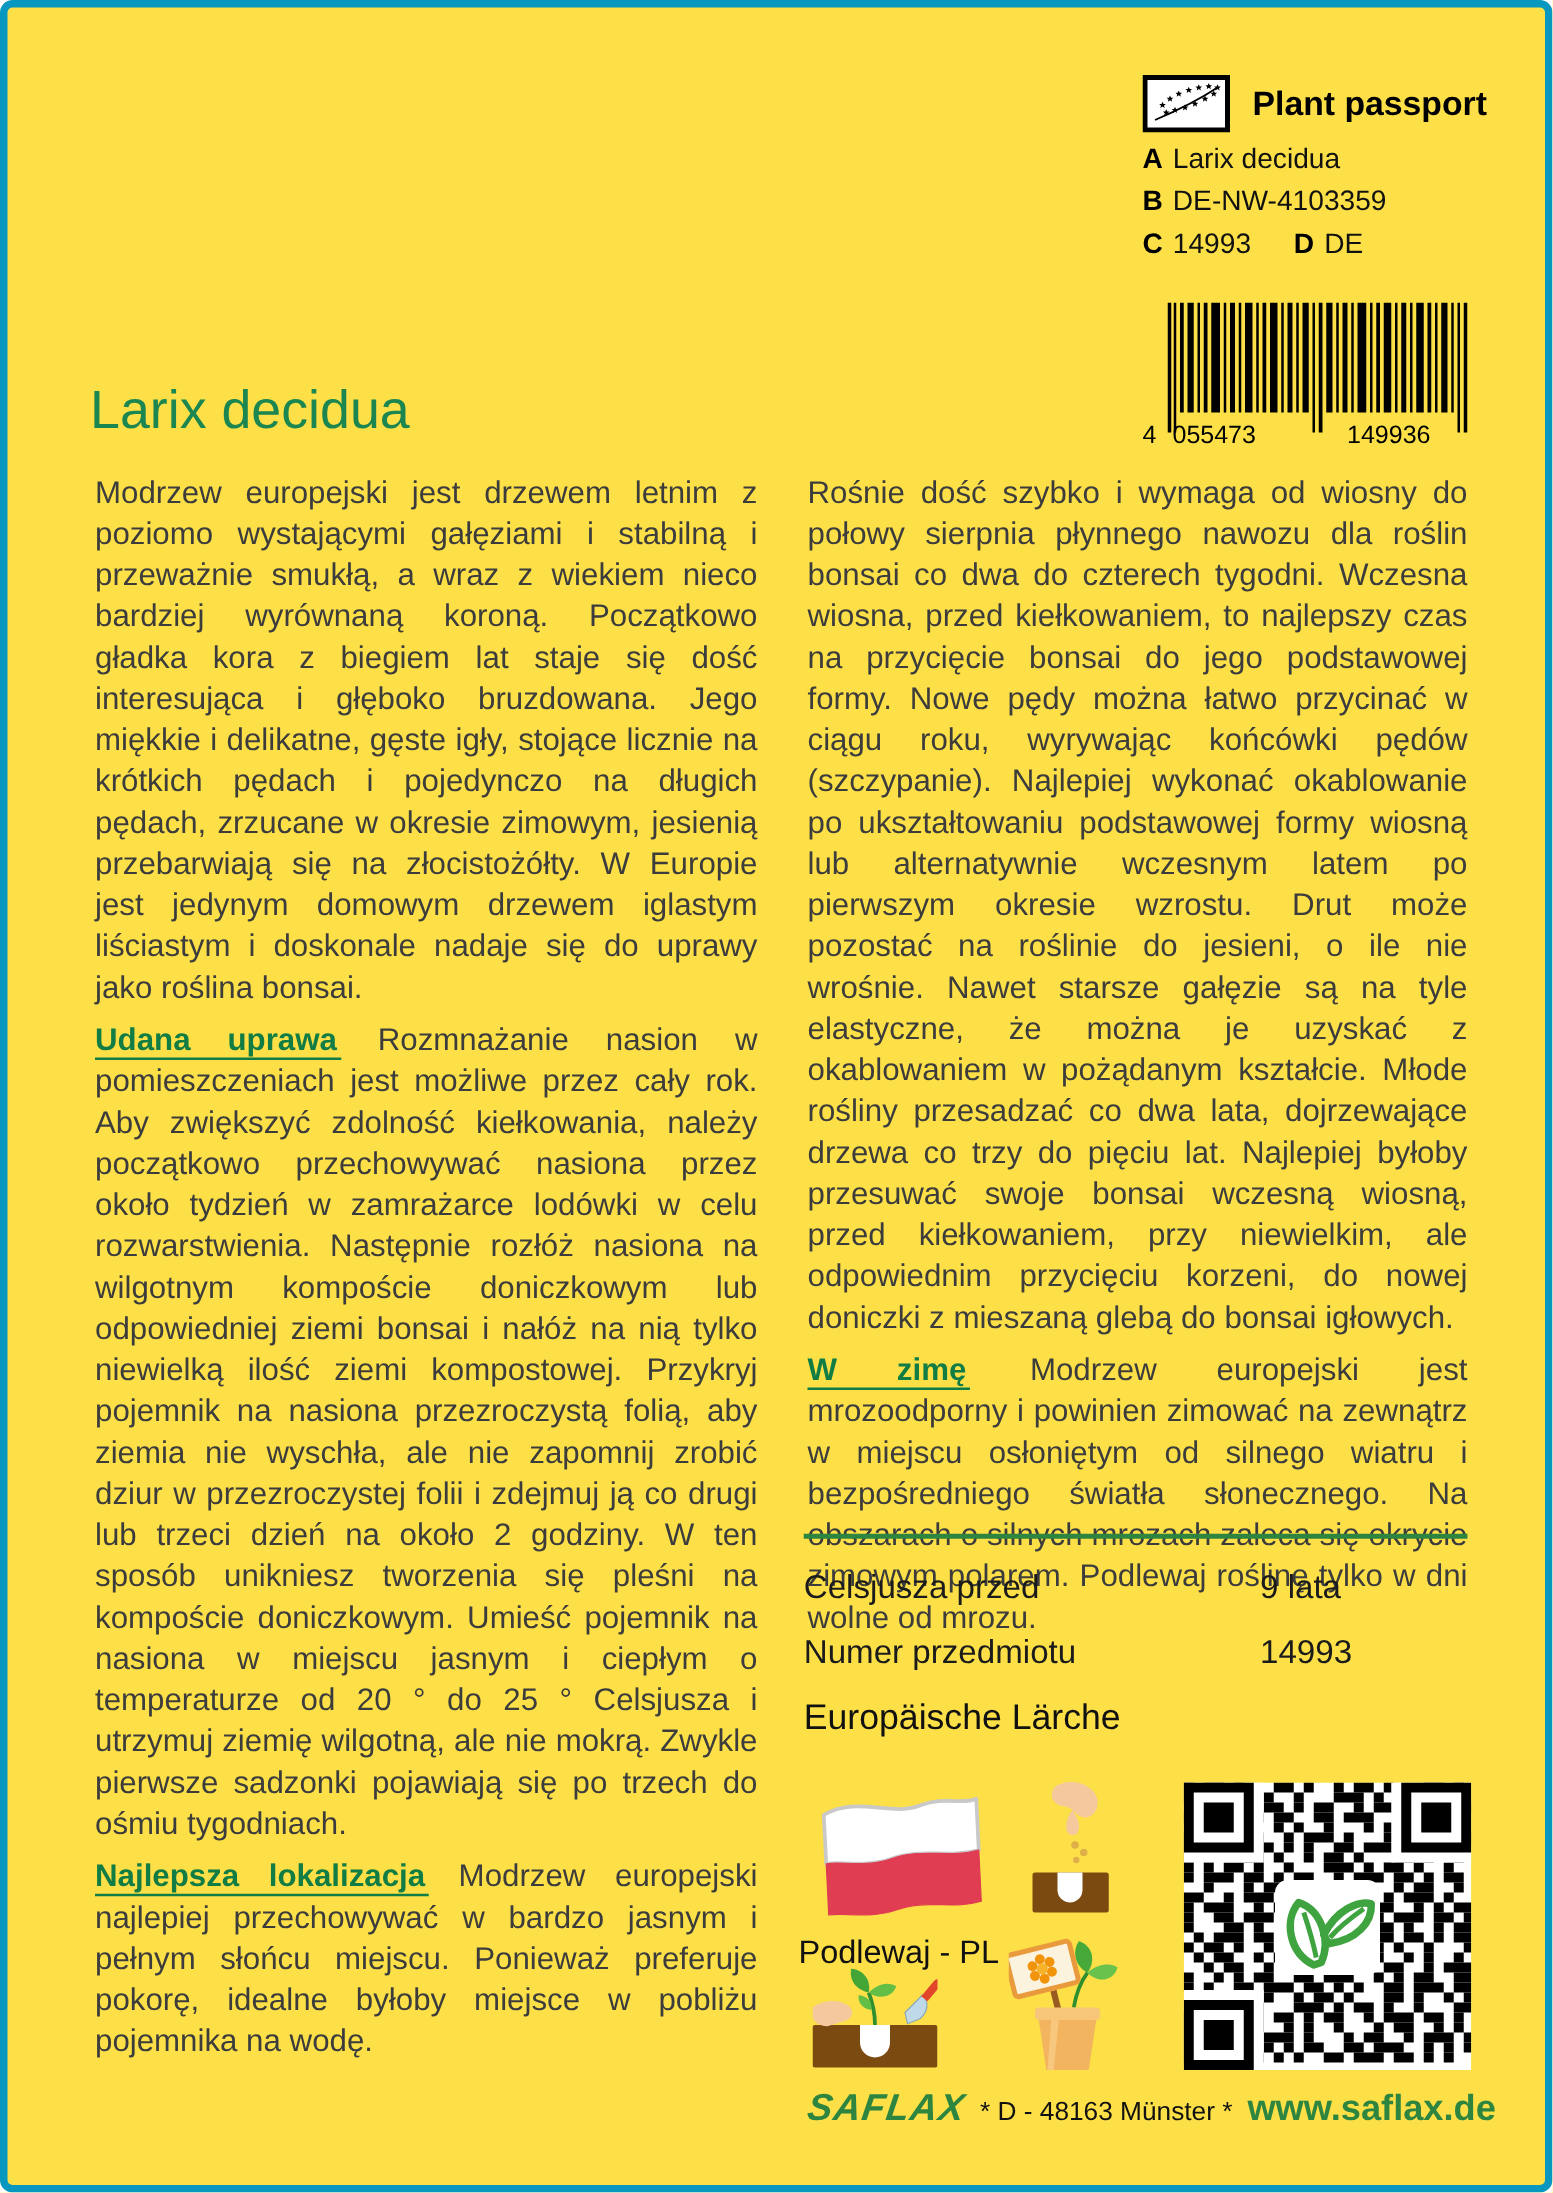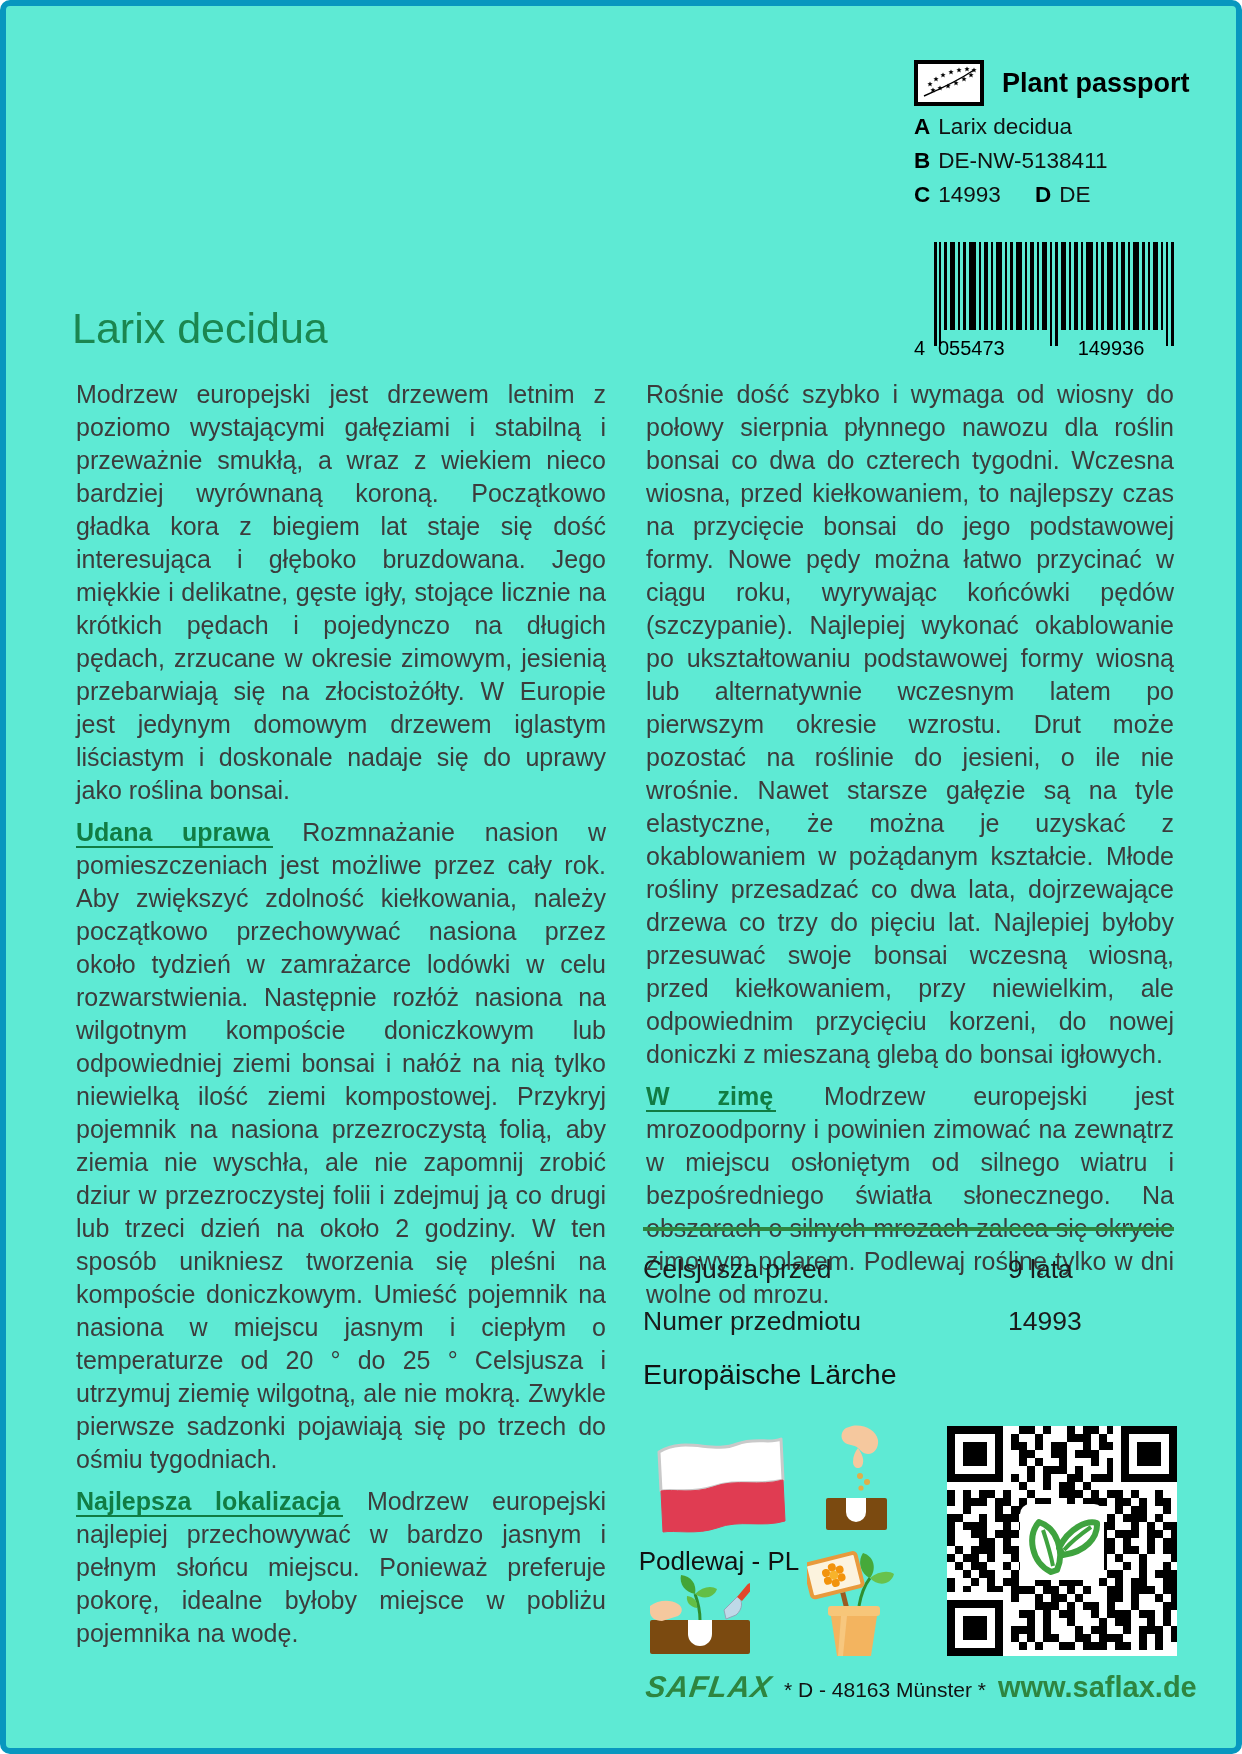--- a/index.html
+++ b/index.html
@@ -1,18 +1,18 @@
 <!DOCTYPE html>
 <html><head>
 <meta charset="utf-8">
 <style>
   html,body{margin:0;padding:0;background:#fff;}
   .page{
     position:relative;width:1242px;height:1754px;box-sizing:border-box;
-    background:#5eead4;border:6px solid #0897BF;border-radius:10px;overflow:hidden;
+    background:#fde047;border:6px solid #0897BF;border-radius:10px;overflow:hidden;
     font-family:"Liberation Sans",sans-serif;color:#3C3C3C;
   }
   
   .pp{position:absolute;left:908px;top:54px;width:280px;}
   .pp-head{display:flex;align-items:center;gap:18px;}
   .pp-title{font-size:27px;font-weight:700;color:#000;}
   .pp-row{font-size:22.5px;color:#111;margin-top:8px;}
   .pp-row b{font-weight:700;margin-right:8px;color:#000;}
   .pp-d{margin-left:28px;}
   
@@ -76,21 +76,21 @@
         <use href="#star" transform="translate(42,23)"></use>
           <use href="#star" transform="translate(50,19)"></use>
         <use href="#star" transform="translate(57,15)"></use>
       </svg>
       <span class="pp-title">Plant passport</span>
     </div>
     <div class="pp-row">
       <b>A</b><span>Larix decidua</span>
     </div>
     <div class="pp-row">
-      <b>B</b><span>DE-NW-5138411</span>
+      <b>B</b><span>DE-NW-4103359</span>
     </div>
     <div class="pp-row">
       <b>C</b><span>14993</span>
       <b class="pp-d">D</b><span>DE</span>
     </div>
   </div>
 
   <div class="barcode">
     <svg width="240" height="112" viewBox="0 0 240 112" aria-hidden="true">
       <g fill="#000">

